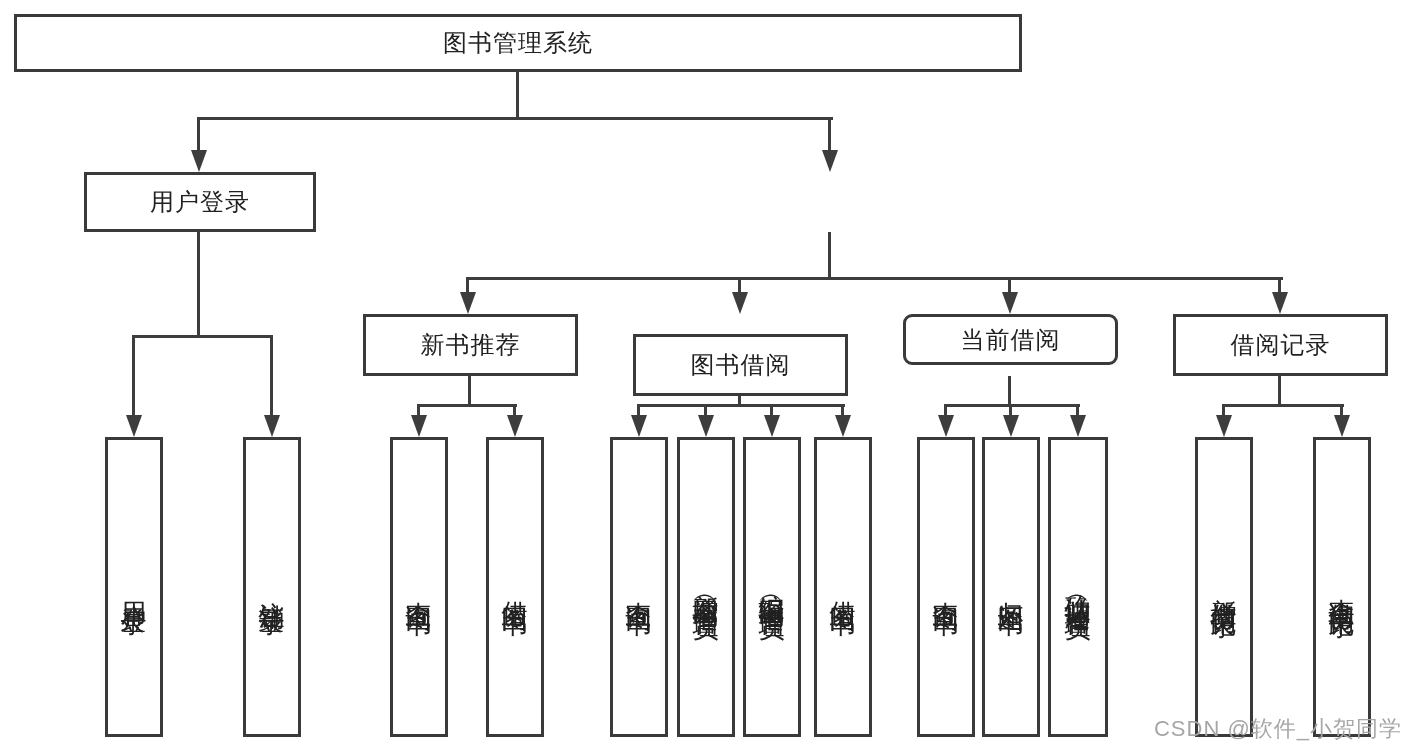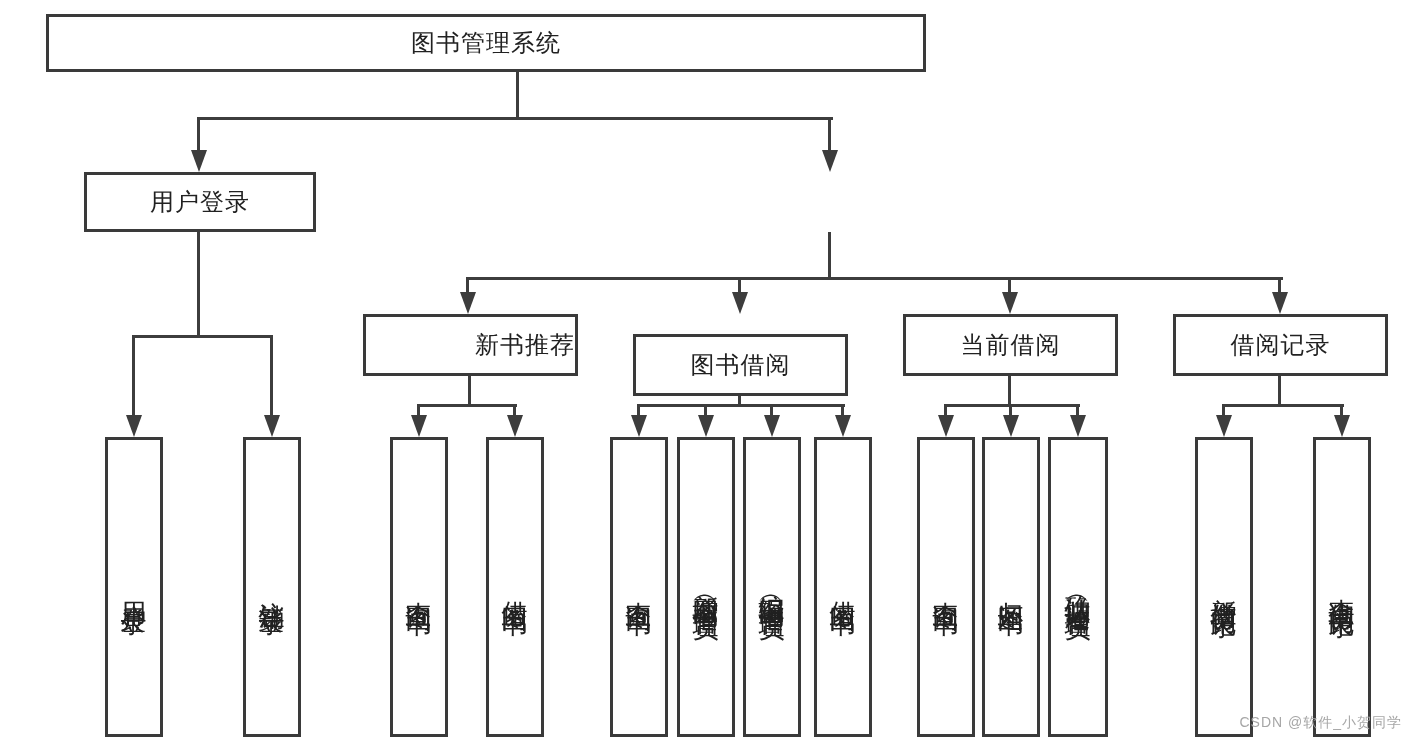--- a/index.html
+++ b/index.html
@@ -17,21 +17,21 @@
     font-size:26px;letter-spacing:3px;line-height:1;
   }
   .lh{position:absolute;height:3px;background:#3d3d3d;}
   .lv{position:absolute;width:3px;background:#3d3d3d;}
   .arr{
     position:absolute;width:0;height:0;
     border-left:8px solid transparent;border-right:8px solid transparent;
     border-top:22px solid #3d3d3d;
   }
   .watermark{
-    position:absolute;right:3px;top:714px;font-size:14px;color:#a6a6a6;
+    position:absolute;right:3px;top:714px;font-size:22px;color:#a6a6a6;
     letter-spacing:1px;white-space:nowrap;
   }
 </style>
 </head>
 <body>
 
 <div class="stage">
 
   <div class="lv" style="left:516px;top:70px;height:50px;"></div>
   <div class="lh" style="left:197px;top:117px;width:636px;"></div>
@@ -85,38 +85,38 @@
   <div class="lv" style="left:1076px;top:404px;height:14px;"></div>
   <div class="arr" style="left:1070px;top:415px;"></div>
 
   <div class="lv" style="left:1278px;top:376px;height:31px;"></div>
   <div class="lh" style="left:1222px;top:404px;width:122px;"></div>
   <div class="lv" style="left:1222px;top:404px;height:14px;"></div>
   <div class="arr" style="left:1216px;top:415px;"></div>
   <div class="lv" style="left:1340px;top:404px;height:14px;"></div>
   <div class="arr" style="left:1334px;top:415px;"></div>
 
-  <div class="node h" style="left:14px;top:14px;width:880px;height:58px;margin-left:32px;">
+  <div class="node h" style="left:14px;top:14px;width:1008px;height:58px;">
     <span>图书管理系统</span>
   </div>
 
   <div class="node h" style="left:84px;top:172px;width:232px;height:60px;">
     <span>用户登录</span>
   </div>
 
 
-  <div class="node h" style="left:363px;top:314px;width:215px;height:62px;justify-content:flex-end;">
+  <div class="node h" style="left:363px;top:314px;width:215px;height:62px;">
     <span>新书推荐</span>
   </div>
 
   <div class="node h" style="left:633px;top:314px;width:215px;height:62px;margin-top:20px;">
     <span>图书借阅</span>
   </div>
 
-  <div class="node h" style="left:903px;top:314px;width:215px;height:62px;">
+  <div class="node h" style="left:903px;top:314px;width:215px;height:51px;border-radius:9px;">
     <span>当前借阅</span>
   </div>
 
   <div class="node h" style="left:1173px;top:314px;width:215px;height:62px;align-items:center;">
     <span>借阅记录</span>
   </div>
 
   <div class="node v" style="left:105px;top:437px;width:58px;height:300px;">
     <span>用户登录</span>
   </div>

